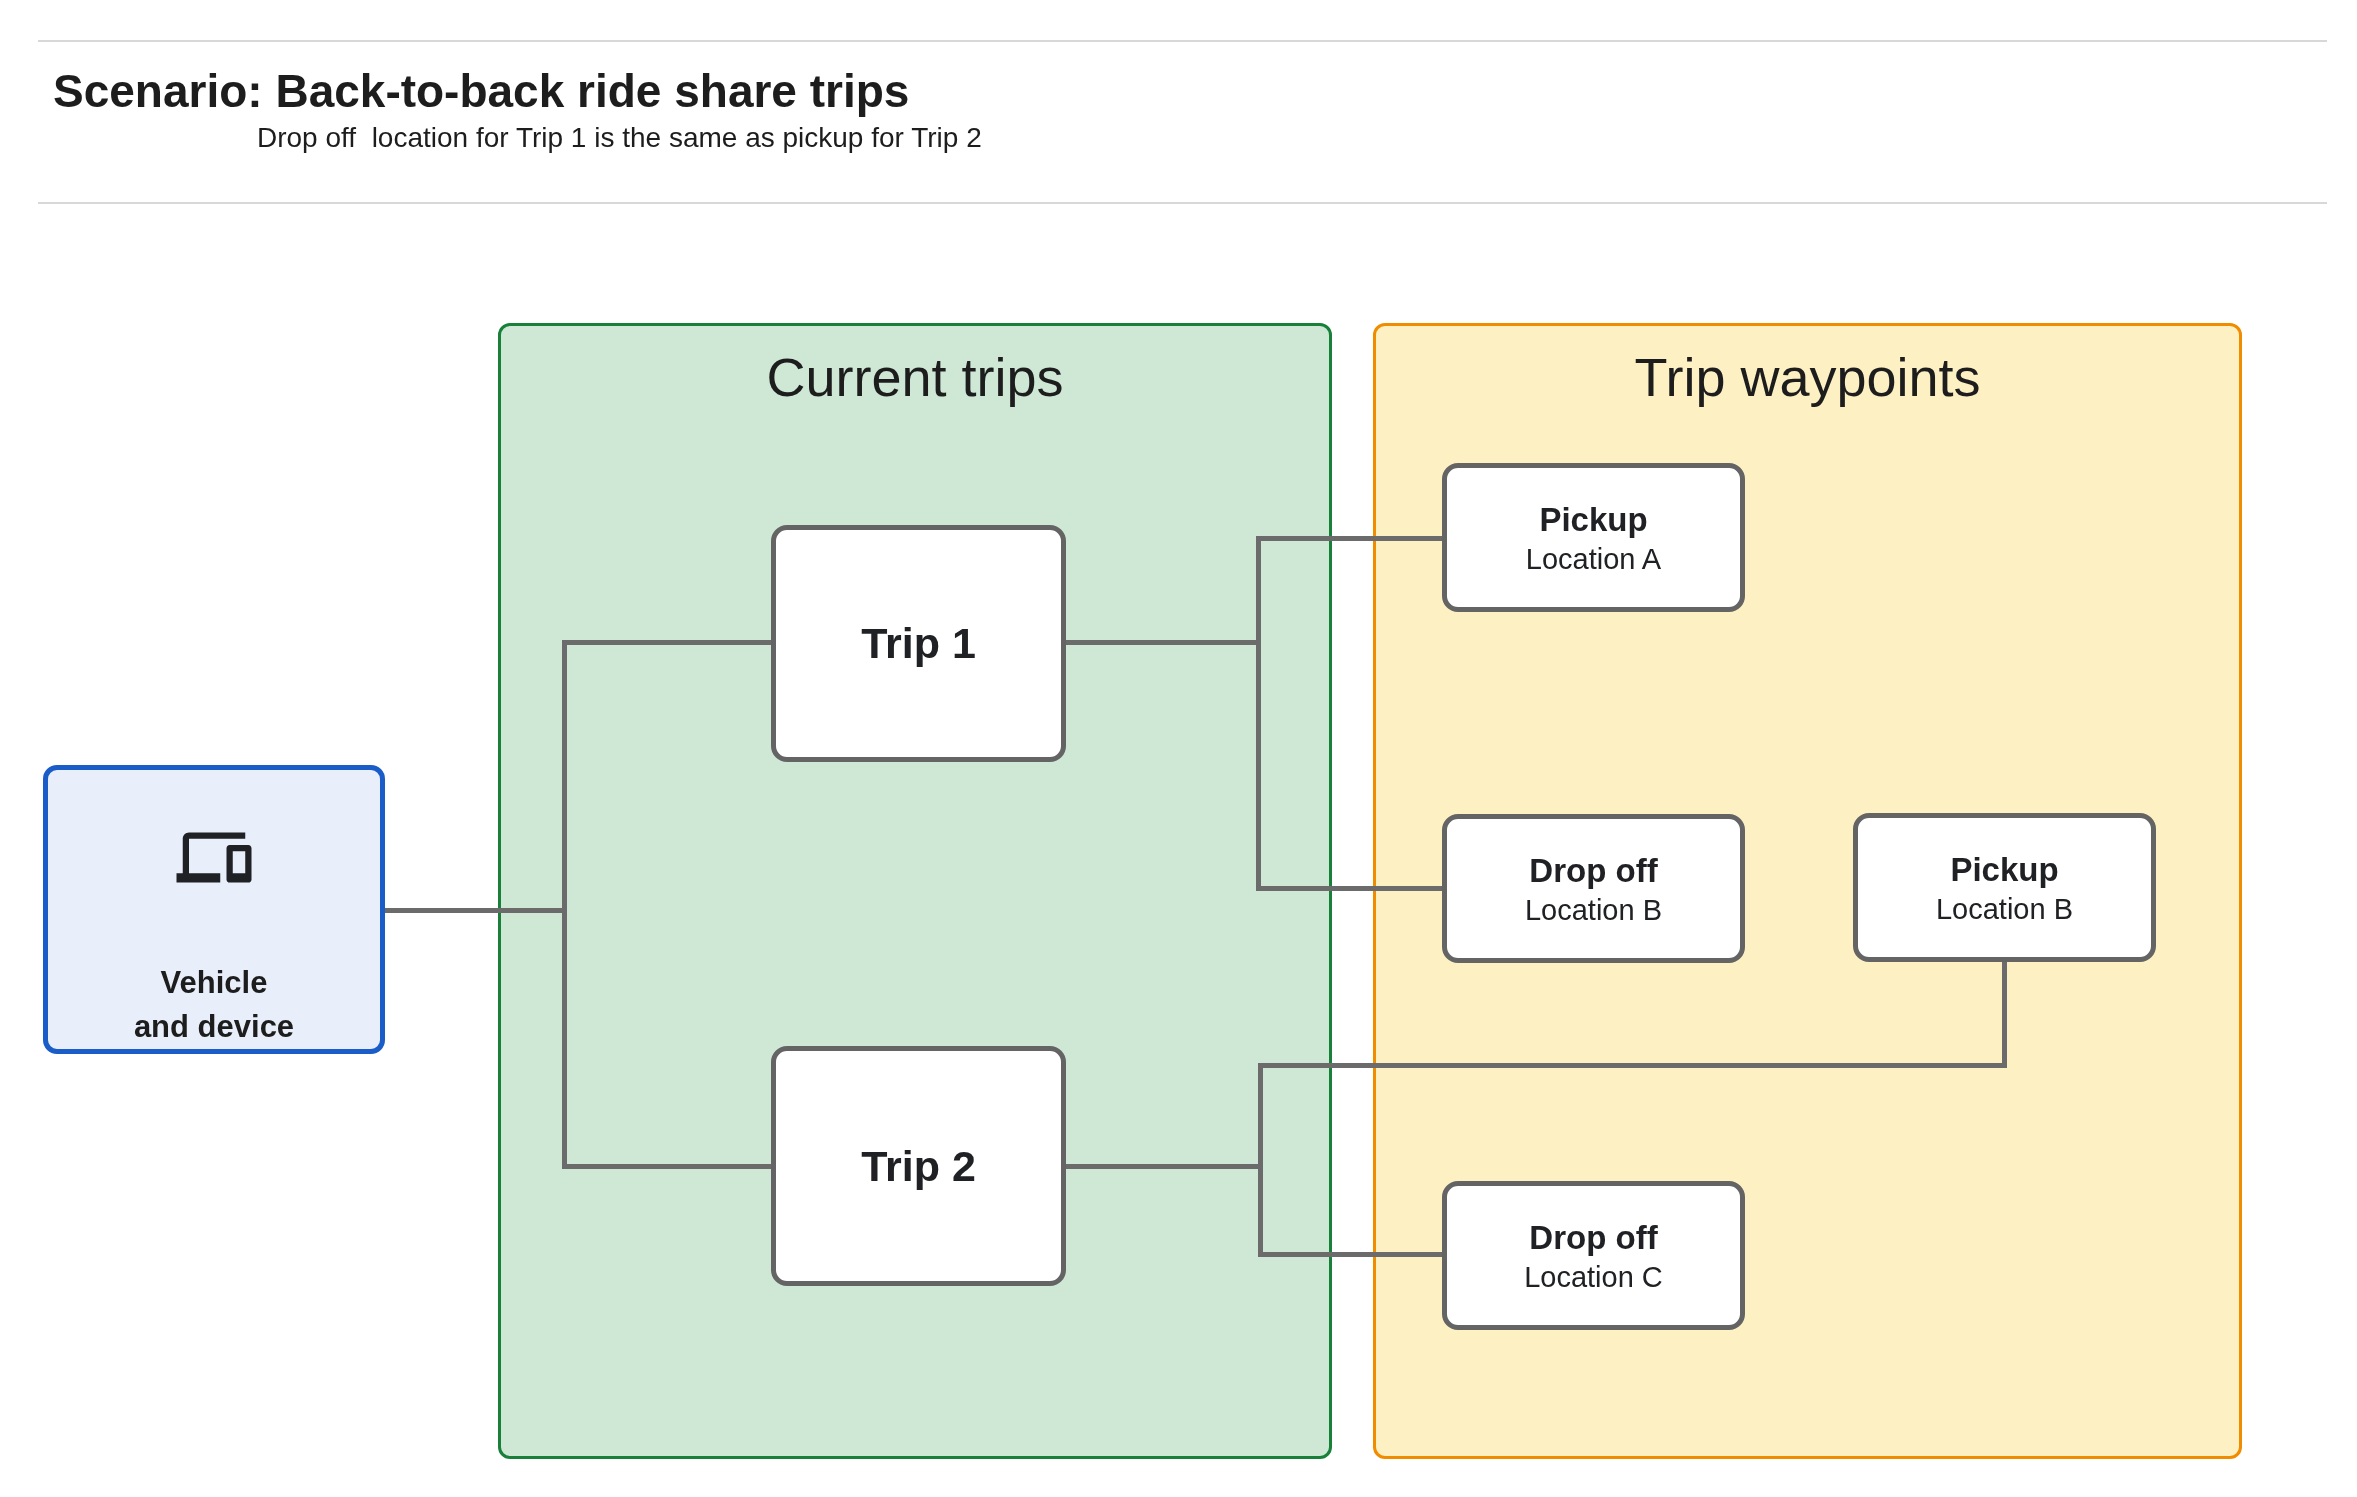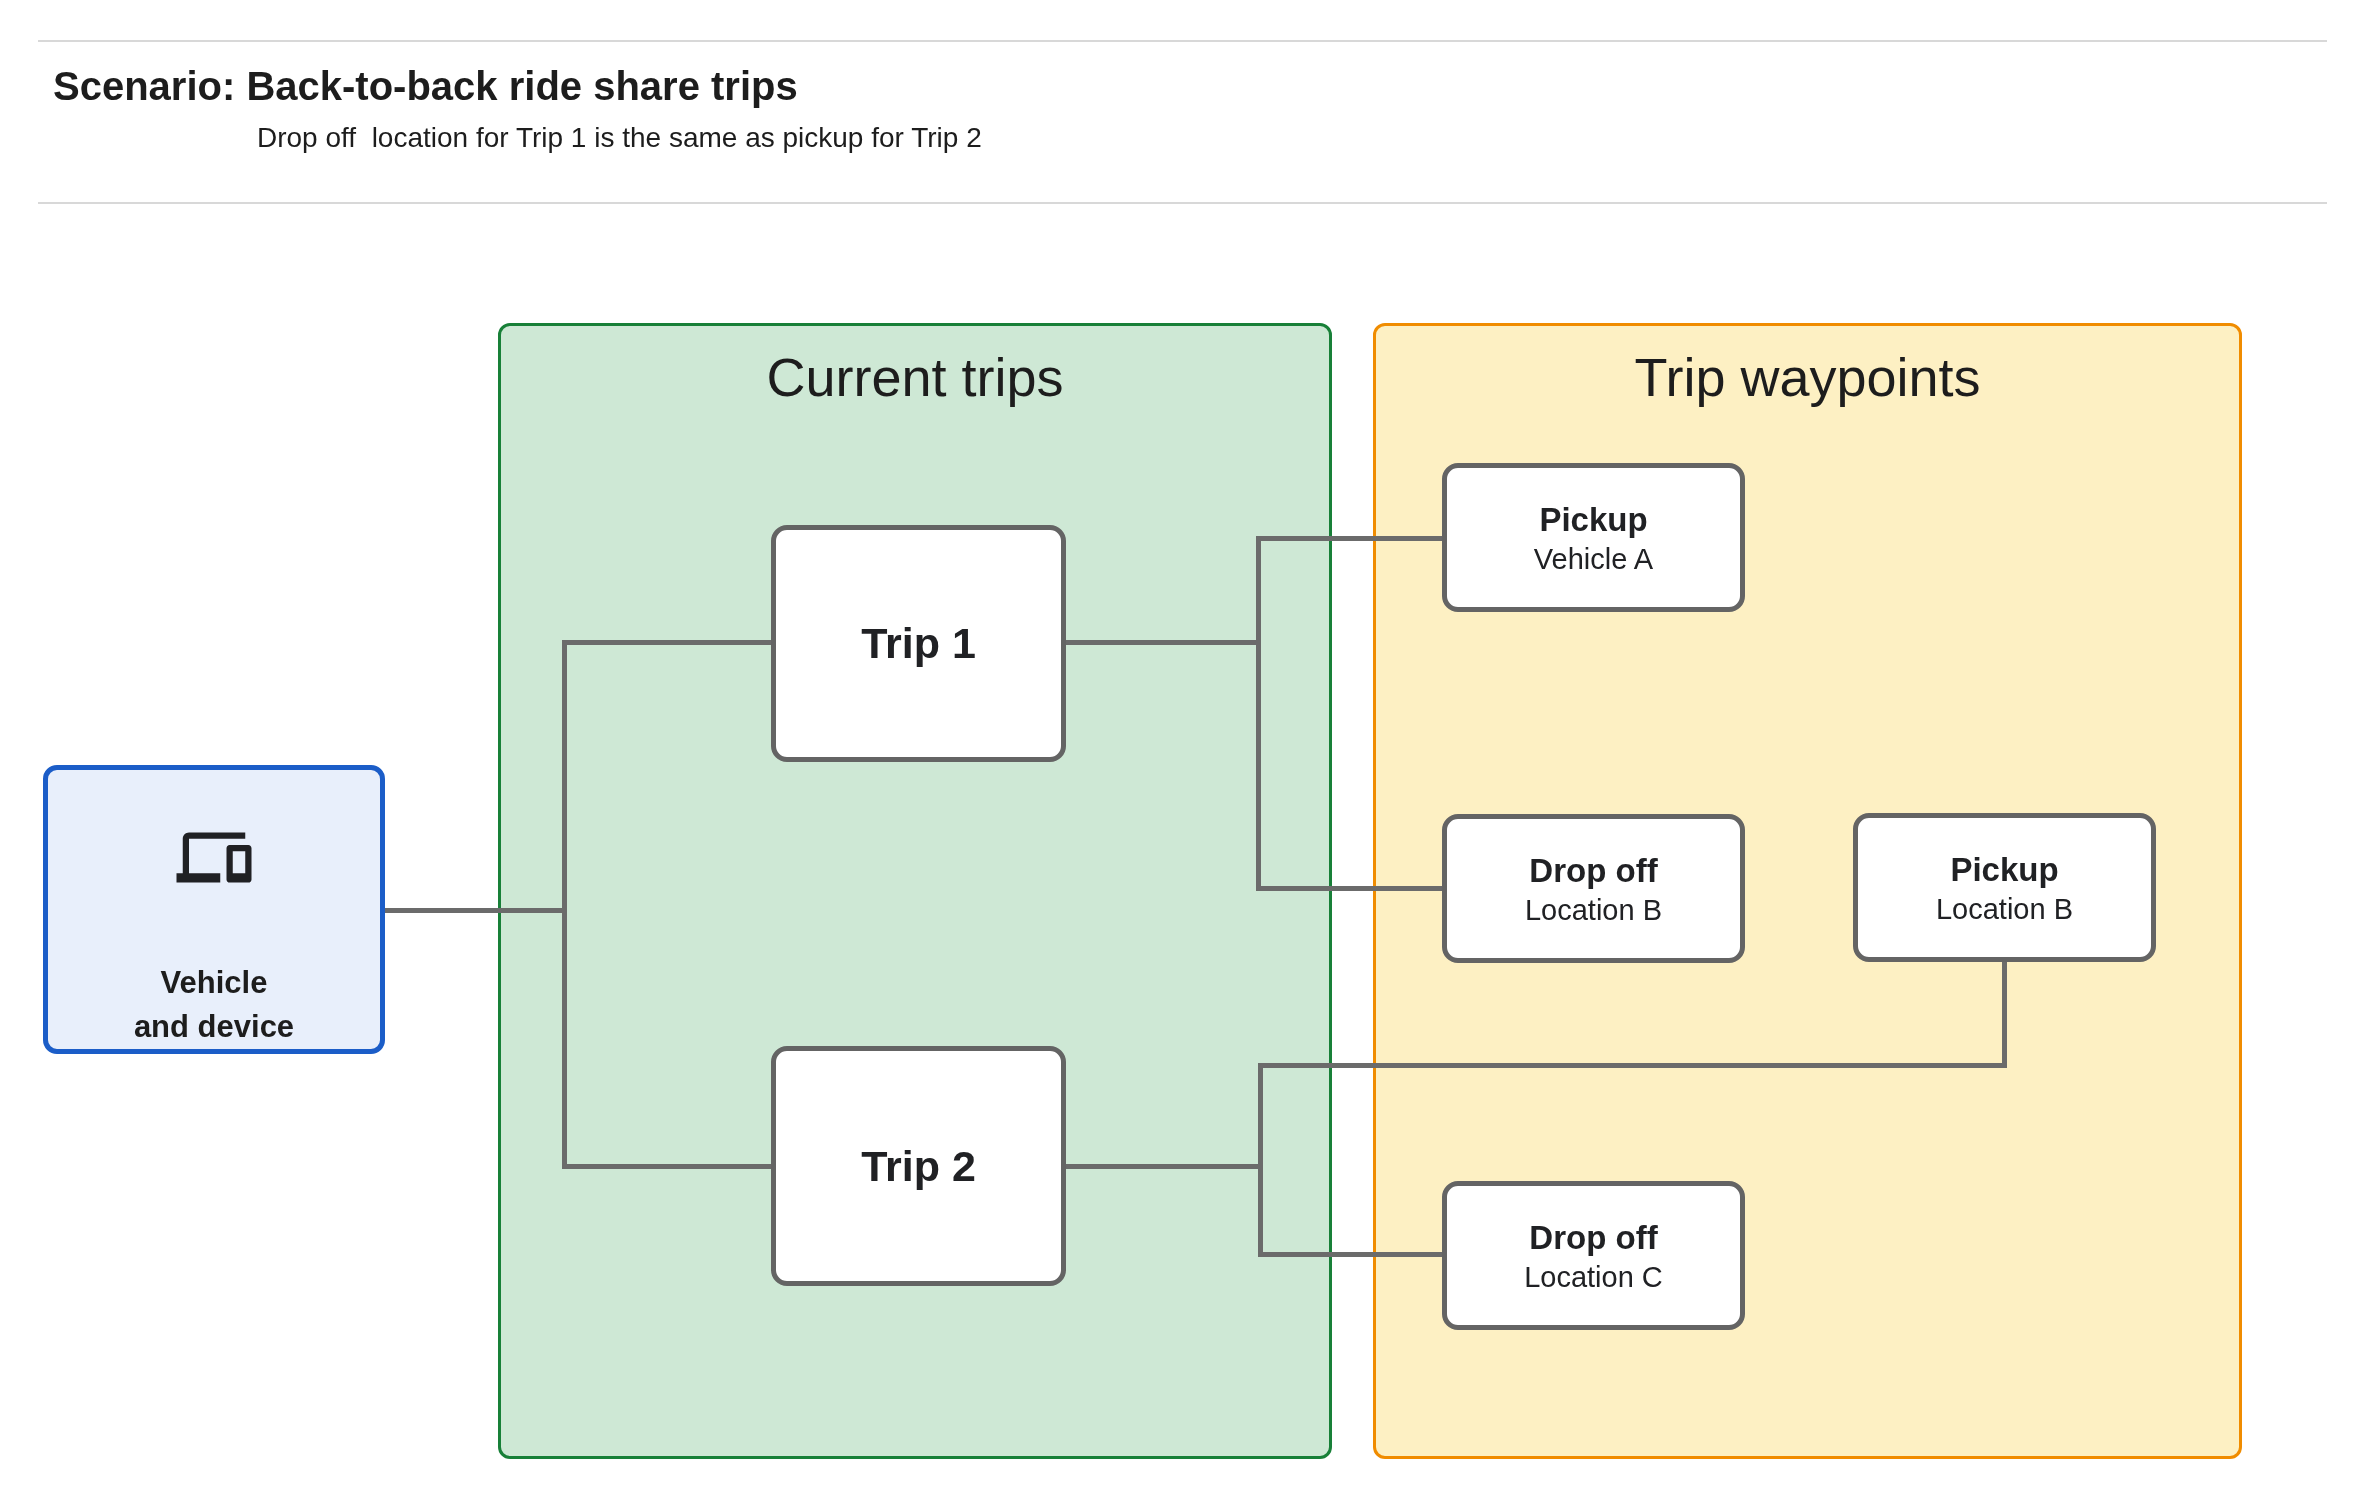--- a/index.html
+++ b/index.html
@@ -9,21 +9,21 @@
     --line-gray:#6b6b6b; --node-border:#646464; --text:#202124; --rule:#d8d8d8;
   }
   html,body{margin:0;padding:0;background:#fff;}
   .canvas{
     position:relative;width:2357px;height:1497px;background:#fff;overflow:hidden;
     font-family:"Liberation Sans", sans-serif;color:var(--text);
   }
   .rule{position:absolute;left:38px;right:30px;height:2px;background:var(--rule);}
   .rule-top{top:40px;}
   .rule-bottom{top:202px;}
-  .hdr-title{position:absolute;left:53px;top:64px;font-size:40px;font-weight:bold;color:#1d1d1d;}
+  .hdr-title{position:absolute;left:53px;top:64px;font-size:46px;font-weight:bold;color:#1d1d1d;}
   .hdr-sub{position:absolute;left:257px;top:122px;font-size:28px;color:#1d1d1d;white-space:pre-wrap;}
 
   .panel{position:absolute;top:323px;height:1136px;border-radius:12px;box-sizing:border-box;}
   .panel-green{left:498px;width:834px;background:var(--green-fill);border:3px solid var(--green-border);}
   .panel-yellow{left:1373px;width:869px;background:var(--yellow-fill);border:3px solid var(--yellow-border);}
   .panel-title{position:absolute;top:20px;left:0;right:0;text-align:center;font-size:54px;color:#1d1d1d;}
 
   .conn{position:absolute;background:var(--line-gray);}
 
   .node{position:absolute;background:#fff;border:5px solid var(--node-border);border-radius:16px;
@@ -83,21 +83,21 @@
 
   <div class="node trip-node" style="top:525px;height:237px;">
     <div class="trip-label">Trip 1</div>
   </div>
   <div class="node trip-node" style="top:1046px;height:240px;">
     <div class="trip-label">Trip 2</div>
   </div>
 
   <div class="node wp-node" style="left:1442px;top:463px;">
     <div class="wp-type">Pickup</div>
-    <div class="wp-loc">Vehicle A</div>
+    <div class="wp-loc">Location A</div>
   </div>
   <div class="node wp-node" style="left:1442px;top:814px;">
     <div class="wp-type">Drop off</div>
     <div class="wp-loc">Location B</div>
   </div>
   <div class="node wp-node" style="left:1853px;top:813px;">
     <div class="wp-type">Pickup</div>
     <div class="wp-loc">Location B</div>
   </div>
   <div class="node wp-node" style="left:1442px;top:1181px;">

